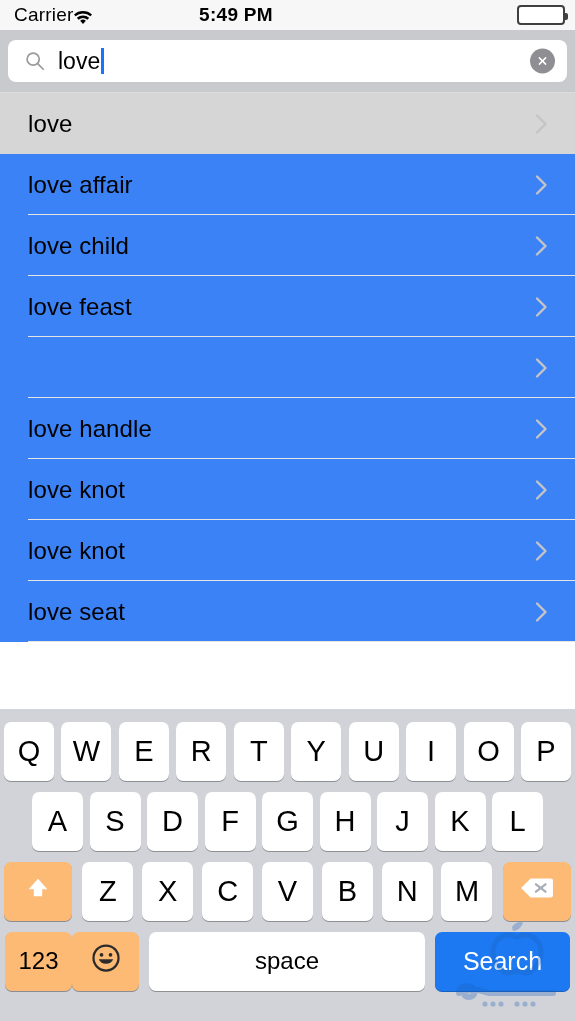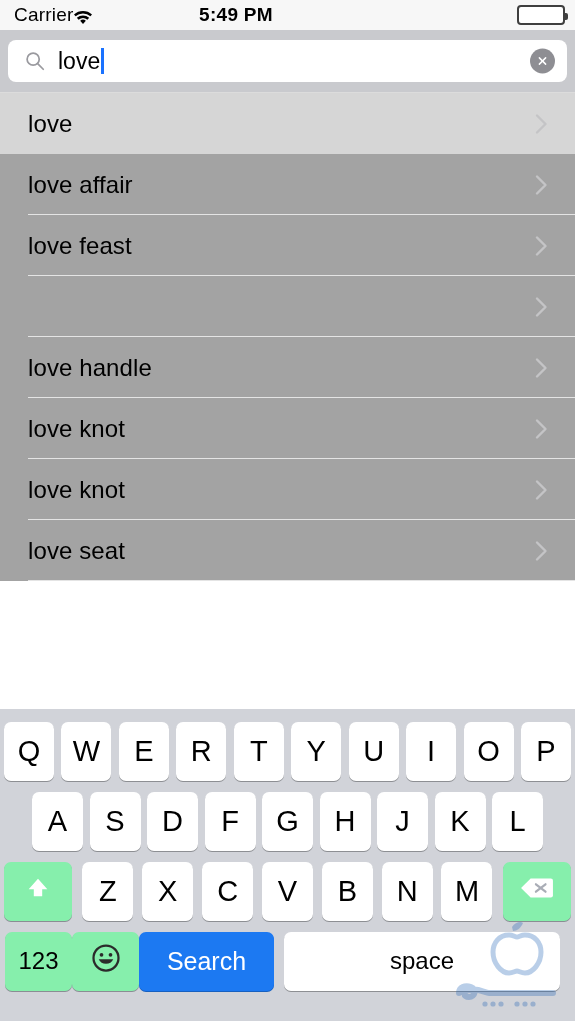--- a/index.html
+++ b/index.html
@@ -80,21 +80,21 @@
   .list {
     position: absolute; top: 92px; left: 0;
     width: 575px; height: 617px;
     background: #ffffff; overflow: hidden;
   }
   .list-top-line { height: 1px; background: #dcdcdc; width: 100%; }
   .row {
     position: relative;
     height: 61px; width: 575px;
     display: flex; align-items: center;
-    background: #a3a3a3;
+    background: #3b82f6;
   }
   .row.selected { background: #d6d6d6; }
   .row-label {
     font-size: 24px; color: #000; margin-left: 28px; letter-spacing: .1px;
   }
   .chevron {
     position: absolute; right: 27px; top: 50%;
     transform: translateY(-50%);
     width: 13px; height: 21px;
   }
@@ -119,21 +119,21 @@
     background: #ffffff; border-radius: 7px;
     box-shadow: 0 1px 0 #8d8f93;
     display: flex; align-items: center; justify-content: center;
     font-size: 29px; color: #000;
     height: 59px;
   }
   .krow.r1 .key { width: 50px; }
   .krow.r2 .key { width: 51px; }
   .krow.r3 .key.letter { width: 51px; }
   .key.fn {
-    background: #86efac; box-shadow: 0 1px 0 #8a8d94;
+    background: #fdba74; box-shadow: 0 1px 0 #8a8d94;
   }
   .key.shift { width: 68px; }
   .key.backspace { width: 68px; }
   .key.num { width: 67px; font-size: 24px; }
   .key.emoji { width: 67px; }
   .key.space { flex: 1; margin: 0 10px; font-size: 24px; }
   .key.search {
     width: 135px; background: #1c79f2; color: #ffffff;
     box-shadow: 0 1px 0 #1760c0; font-size: 25px;
   }
@@ -195,20 +195,27 @@
     <div class="list-top-line"></div>
     <div id="rows">
         <div class="row selected">
           <span class="row-label">love</span>
           <span class="chevron"><svg viewBox="0 0 13 21" width="13" height="21">
               <polyline points="2,2 10.5,10.5 2,19" fill="none" stroke="#c4c4c6" stroke-width="2.4" stroke-linecap="round" stroke-linejoin="round"></polyline>
             </svg></span>
         </div>
         <div class="row">
           <span class="row-label">love affair</span>
+          <span class="chevron"><svg viewBox="0 0 13 21" width="13" height="21">
+              <polyline points="2,2 10.5,10.5 2,19" fill="none" stroke="#c4c4c6" stroke-width="2.4" stroke-linecap="round" stroke-linejoin="round"></polyline>
+            </svg></span>
+          <span class="row-sep"></span>
+        </div>
+        <div class="row">
+          <span class="row-label">love child</span>
           <span class="chevron"><svg viewBox="0 0 13 21" width="13" height="21">
               <polyline points="2,2 10.5,10.5 2,19" fill="none" stroke="#c4c4c6" stroke-width="2.4" stroke-linecap="round" stroke-linejoin="round"></polyline>
             </svg></span>
           <span class="row-sep"></span>
         </div>
         <div class="row">
           <span class="row-label">love feast</span>
           <span class="chevron"><svg viewBox="0 0 13 21" width="13" height="21">
               <polyline points="2,2 10.5,10.5 2,19" fill="none" stroke="#c4c4c6" stroke-width="2.4" stroke-linecap="round" stroke-linejoin="round"></polyline>
             </svg></span>
@@ -311,22 +318,22 @@
       <div class="key fn emoji">
         <span>
           <svg viewBox="0 0 24 24" width="30" height="30">
             <circle cx="12" cy="12" r="10" fill="none" stroke="#2b2b2b" stroke-width="1.8"></circle>
             <circle cx="8.4" cy="9.4" r="1.5" fill="#2b2b2b"></circle>
             <circle cx="15.6" cy="9.4" r="1.5" fill="#2b2b2b"></circle>
             <path d="M6.2 13 A6.4 6.4 0 0 0 17.8 13 Z" fill="#2b2b2b"></path>
           </svg>
         </span>
       </div>
+      <div class="key space">space</div>
       <div class="key search">Search</div>
-      <div class="key space">space</div>
     </div>
 
     <div class="watermark">
       <svg viewBox="0 0 120 92" width="120" height="92">
         <path d="M63 8 C66 3 72 2 74 4 C72 9 68 12 64 12 Z" fill="#1a5fb4"></path>
         <path d="M60 16 C50 16 44 24 44 33 C44 44 52 54 60 54 C64 54 66 52 68 52 C70 52 72 54 76 54 C84 54 92 44 92 33 C92 24 86 16 76 16 C72 16 70 18 68 18 C66 18 64 16 60 16 Z" fill="none" stroke="#1a5fb4" stroke-width="5"></path>
         <path d="M10 74 C10 68 16 66 22 68 C28 70 26 78 20 78 C14 78 14 72 20 71 C30 69 36 74 40 74 L104 74" fill="none" stroke="#1a5fb4" stroke-width="6" stroke-linecap="round"></path>
         <circle cx="36" cy="85" r="2.6" fill="#1a5fb4"></circle>
         <circle cx="44" cy="85" r="2.6" fill="#1a5fb4"></circle>
         <circle cx="52" cy="85" r="2.6" fill="#1a5fb4"></circle>

